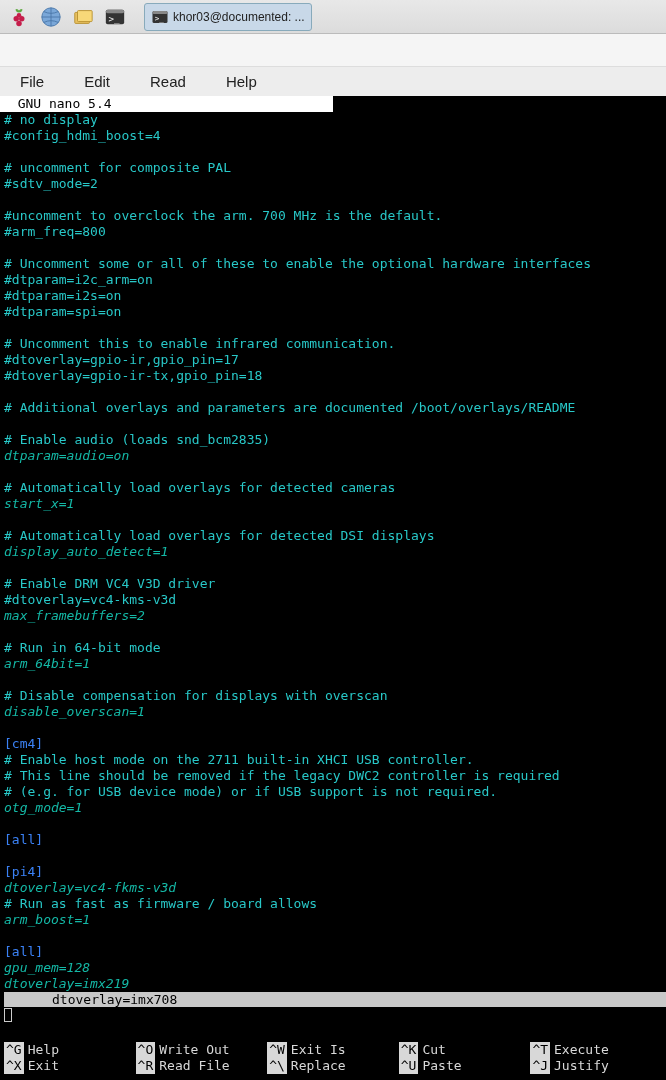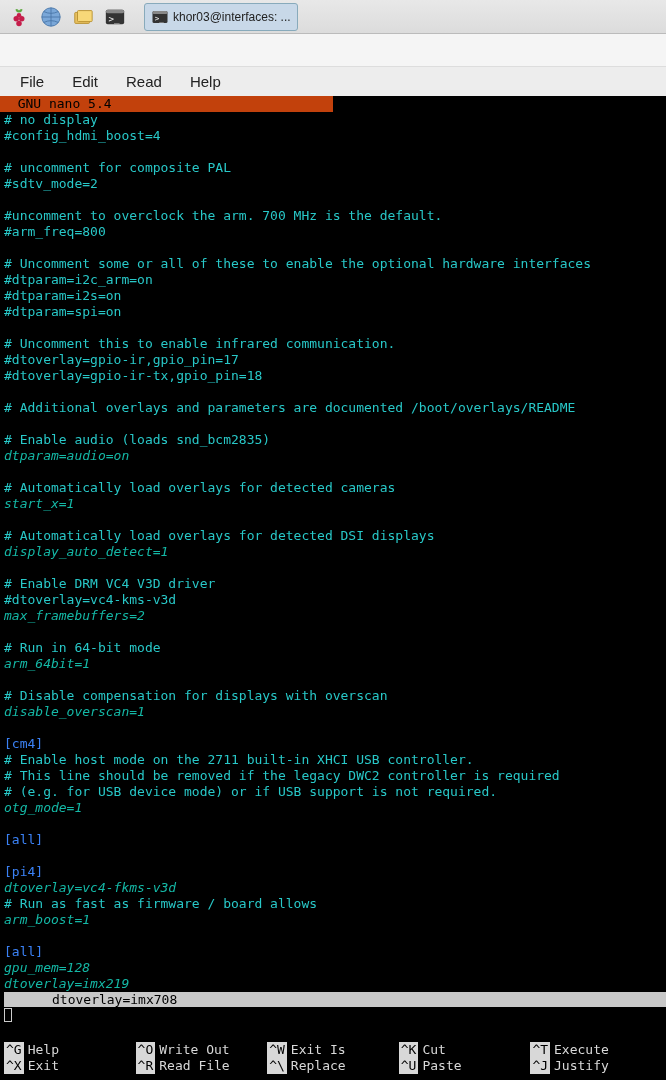--- a/index.html
+++ b/index.html
@@ -51,42 +51,42 @@
     background: #f5f5f5;
   }
 
   
   .menubar {
     height: 30px;
     background: #ededed;
     display: flex;
     align-items: center;
     padding: 0 8px;
-    gap: 4px;
+    gap: 16px;
     font-size: 15px;
     color: #222;
     border-top: 1px solid #ddd;
   }
   .menubar span {
     padding: 4px 12px;
     cursor: default;
   }
 
   
   .terminal {
     background: #000;
     color: #ccc;
     font-family: "DejaVu Sans Mono", Menlo, Consolas, monospace;
     font-size: 13px;
     line-height: 16px;
     height: calc(1080px - 34px - 32px - 30px);
     position: relative;
   }
   .nano-title {
-    background: #c2410c;
+    background: #ffffff;
     color: #000;
     padding: 0 2px;
     display: inline-block;
     white-space: pre;
   }
   .editor {
     padding: 0 4px;
     white-space: pre;
   }
   .c-comment { color: #28c8c8; }
@@ -151,21 +151,21 @@
         <text x="5" y="17" fill="#eee" font-size="10" font-family="monospace">&gt;_</text>
       </svg>
   </div>
   <div style="width:10px"></div>
   <div class="tb-task active">
     <svg width="18" height="18" viewBox="0 0 24 24">
         <rect x="2" y="4" width="20" height="16" rx="2" fill="#333"></rect>
         <rect x="2" y="4" width="20" height="4" rx="2" fill="#888"></rect>
         <text x="5" y="17" fill="#eee" font-size="10" font-family="monospace">&gt;_</text>
       </svg>
-    <span>khor03@interfaces: ...</span>
+    <span>khor03@documented: ...</span>
   </div>
 </div>
 
 <div class="gap"></div>
 
 <div class="menubar">
   <span>File</span>
   <span>Edit</span>
   <span>Read</span>
   <span>Help</span>

